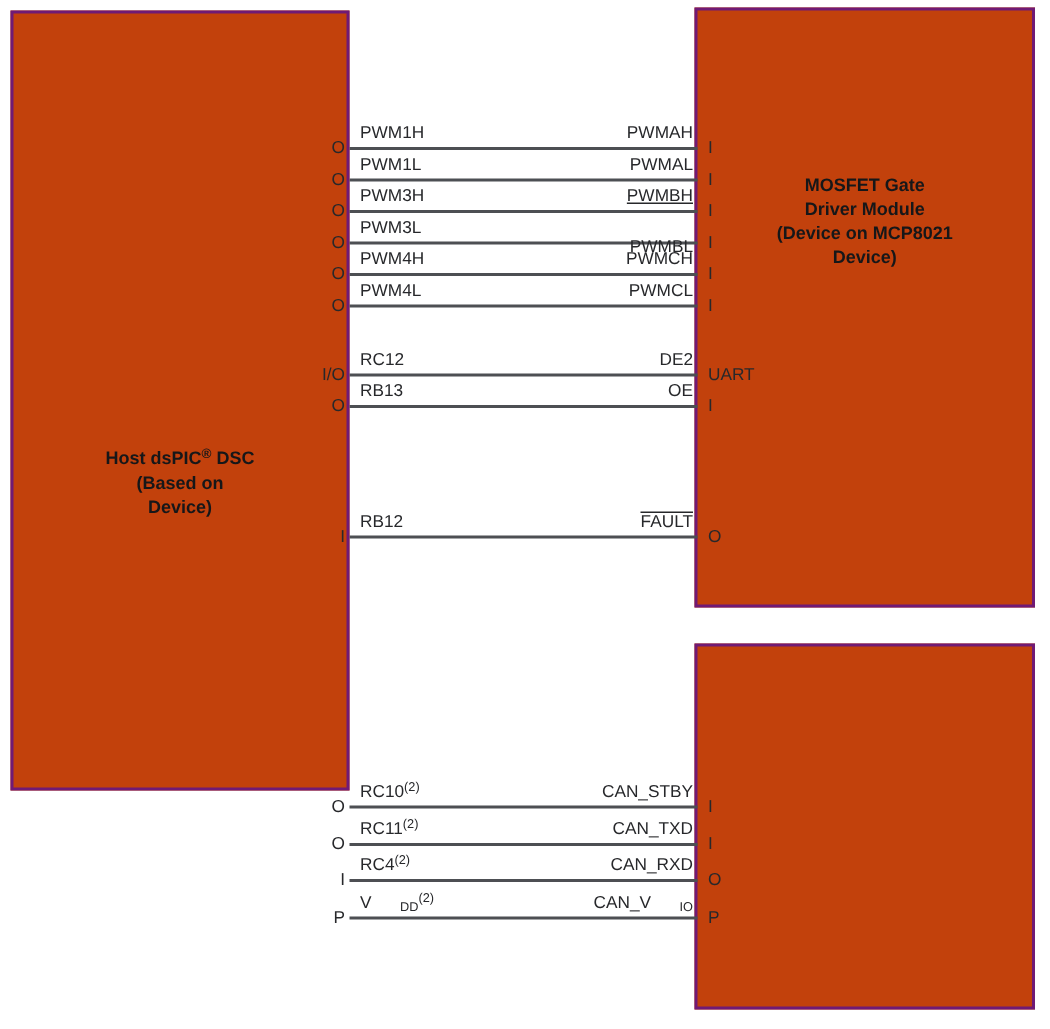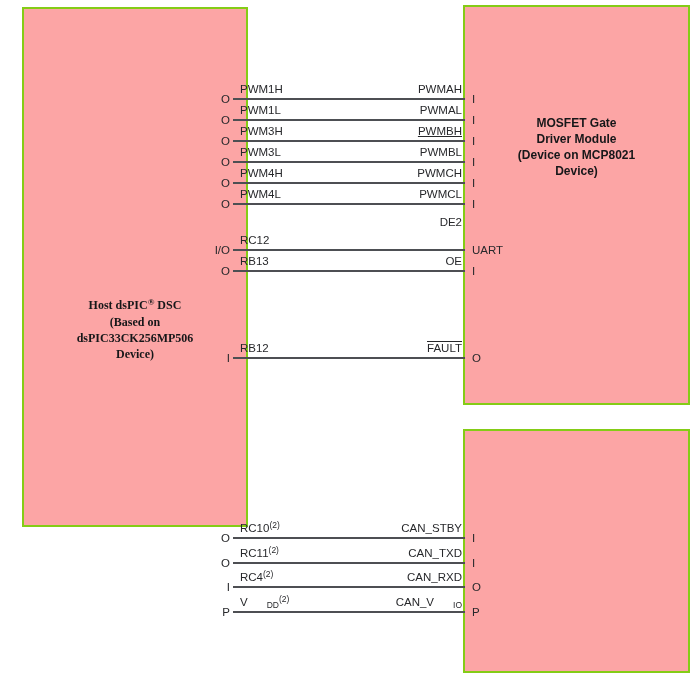--- a/index.html
+++ b/index.html
@@ -12,24 +12,24 @@
     position: relative;
     width: 700px;
     height: 686px;
     background: #ffffff;
     overflow: hidden;
     color: #222326;
   }
   .box {
     position: absolute;
     box-sizing: border-box;
-    border: 2px solid #84cc16;
-    background: #fca5a5;
+    border: 2px solid #701a75;
+    background: #c2410c;
   }
-  .box-host   { left: 22px;   top: 7px;   width: 226px; height: 520px; font-family: Liberation Serif, serif; }
+  .box-host   { left: 7px;   top: 7px;   width: 226px; height: 520px; }
   .box-mosfet { left: 463px; top: 5px;   width: 227px; height: 400px; }
   .box-can    { left: 463px; top: 429px; width: 227px; height: 244px; }
   .box-title {
     position: absolute;
     left: 0; right: 0;
     text-align: center;
     font-weight: bold;
     font-size: 12px;
     line-height: 16px;
     color: #161719;
@@ -88,21 +88,20 @@
 </style>
 </head>
 <body>
 
 <div class="canvas">
 
   <div class="box box-host">
     <div class="box-title title-host">
       <div><span>Host dsPIC</span><span class="reg-sup">®</span><span> DSC</span></div>
       <div>(Based on</div>
-      <div>dsPIC33CK256MP506</div>
       <div>Device)</div>
     </div>
   </div>
 
   <div class="box box-mosfet">
     <div class="box-title title-mosfet">
       <div>MOSFET Gate</div>
       <div>Driver Module</div>
       <div>(Device on MCP8021</div>
       <div>Device)</div>
@@ -124,36 +123,36 @@
       <div class="sig-label sig-right" style="top: 103px; margin-left: 24px;"><span>PWMAL</span></div>
       <div class="marker marker-left" style="top: 113px;">O</div>
       <div class="marker marker-right" style="top: 113px;">I</div>
       <div class="signal-line" style="top: 140px;"></div>
       <div class="sig-label sig-left" style="top: 124px;"><span>PWM3H</span></div>
       <div class="sig-label sig-right" style="top: 124px; text-decoration: underline;"><span>PWMBH</span></div>
       <div class="marker marker-left" style="top: 134px;">O</div>
       <div class="marker marker-right" style="top: 134px;">I</div>
       <div class="signal-line" style="top: 161px;"></div>
       <div class="sig-label sig-left" style="top: 145px;"><span>PWM3L</span></div>
-      <div class="sig-label sig-right" style="top: 145px;"><span>PWMBL</span></div>
+      <div class="sig-label sig-right" style="top: 158px;"><span>PWMBL</span></div>
       <div class="marker marker-left" style="top: 155px;">O</div>
       <div class="marker marker-right" style="top: 155px;">I</div>
       <div class="signal-line" style="top: 182px;"></div>
       <div class="sig-label sig-left" style="top: 166px;"><span>PWM4H</span></div>
       <div class="sig-label sig-right" style="top: 166px;"><span>PWMCH</span></div>
       <div class="marker marker-left" style="top: 176px;">O</div>
       <div class="marker marker-right" style="top: 176px;">I</div>
       <div class="signal-line" style="top: 203px;"></div>
       <div class="sig-label sig-left" style="top: 187px;"><span>PWM4L</span></div>
       <div class="sig-label sig-right" style="top: 187px;"><span>PWMCL</span></div>
       <div class="marker marker-left" style="top: 197px;">O</div>
       <div class="marker marker-right" style="top: 197px;">I</div>
       <div class="signal-line" style="top: 249px;"></div>
       <div class="sig-label sig-left" style="top: 233px;"><span>RC12</span></div>
-      <div class="sig-label sig-right" style="top: 215px;"><span>DE2</span></div>
+      <div class="sig-label sig-right" style="top: 233px;"><span>DE2</span></div>
       <div class="marker marker-left" style="top: 243px;">I/O</div>
       <div class="marker marker-right" style="top: 243px;">UART</div>
       <div class="signal-line" style="top: 270px;"></div>
       <div class="sig-label sig-left" style="top: 254px;"><span>RB13</span></div>
       <div class="sig-label sig-right" style="top: 254px;"><span>OE</span></div>
       <div class="marker marker-left" style="top: 264px;">O</div>
       <div class="marker marker-right" style="top: 264px;">I</div>
       <div class="signal-line" style="top: 357px;"></div>
       <div class="sig-label sig-left" style="top: 341px;"><span>RB12</span></div>
       <div class="sig-label sig-right" style="top: 341px;"><span class="overline"><span>FAULT</span></span></div>

